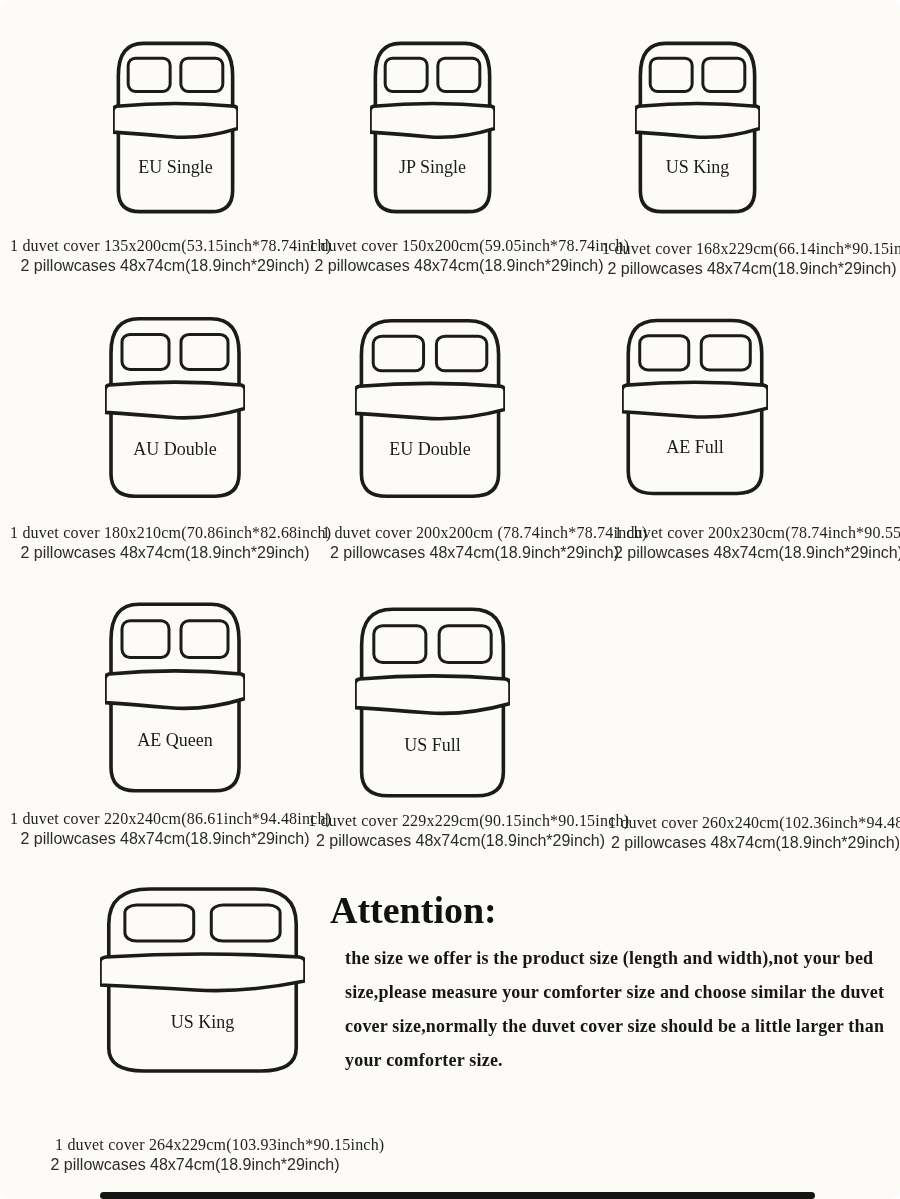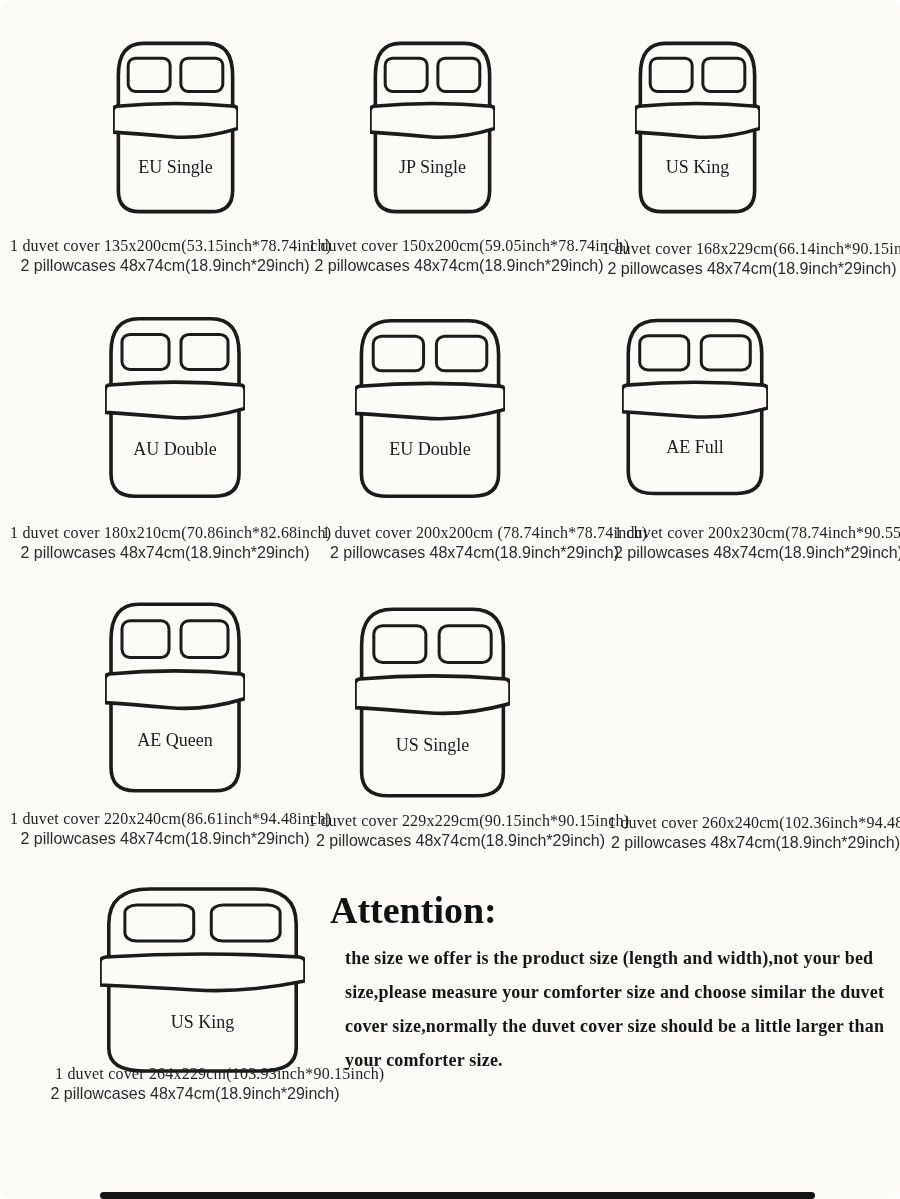--- a/index.html
+++ b/index.html
@@ -125,21 +125,21 @@
     <div class="bed-label">AE Queen</div>
   </div>
 
   <div class="card" style="left:355px;top:600px;width:155px;height:205px;">
     <svg viewBox="0 0 140 200" preserveAspectRatio="none">
       <path class="ln" d="M34 9 H106 Q134 9 134 44 V168 Q134 191 110 191 H30 Q6 191 6 168 V44 Q6 9 34 9 Z"></path>
       <rect class="ln pl" x="17" y="25" width="47" height="36" rx="8"></rect>
       <rect class="ln pl" x="76" y="25" width="47" height="36" rx="8"></rect>
       <path class="ln" d="M4 77 Q70 71 136 77 Q140 78 140 82 L140 101 Q100 113 65 110 Q30 107 0 105 L0 82 Q0 78 4 77 Z"></path>
     </svg>
-    <div class="bed-label">US Single</div>
+    <div class="bed-label">US Full</div>
   </div>
 
 
   <div class="desc" style="left:10px;top:810px;width:310px;">
     <div class="d1">1 duvet cover 220x240cm(86.61inch*94.48inch)</div>
     <div class="d2">2 pillowcases 48x74cm(18.9inch*29inch)</div>
   </div>
   <div class="desc" style="left:308px;top:812px;width:305px;">
     <div class="d1">1 duvet cover 229x229cm(90.15inch*90.15inch)</div>
     <div class="d2">2 pillowcases 48x74cm(18.9inch*29inch)</div>
@@ -155,20 +155,20 @@
       <rect class="ln pl" x="17" y="25" width="47" height="36" rx="8"></rect>
       <rect class="ln pl" x="76" y="25" width="47" height="36" rx="8"></rect>
       <path class="ln" d="M4 77 Q70 71 136 77 Q140 78 140 82 L140 101 Q100 113 65 110 Q30 107 0 105 L0 82 Q0 78 4 77 Z"></path>
     </svg>
     <div class="bed-label">US King</div>
   </div>
 
   <div class="attn-head">Attention:</div>
   <div class="attn-body">the size we offer is the product size (length and width),not your bed size,please measure your comforter size and choose similar the duvet cover size,normally the duvet cover size should be a little larger than your comforter size.</div>
 
-  <div class="desc" style="left:55px;top:1065px;width:310px;">
+  <div class="desc" style="left:55px;top:1136px;width:310px;">
     <div class="d1">1 duvet cover 264x229cm(103.93inch*90.15inch)</div>
     <div class="d2" style="margin-left:-30px;">2 pillowcases 48x74cm(18.9inch*29inch)</div>
   </div>
 
   <div class="bottom-bar"></div>
 
 </div>
 
 </body></html>

